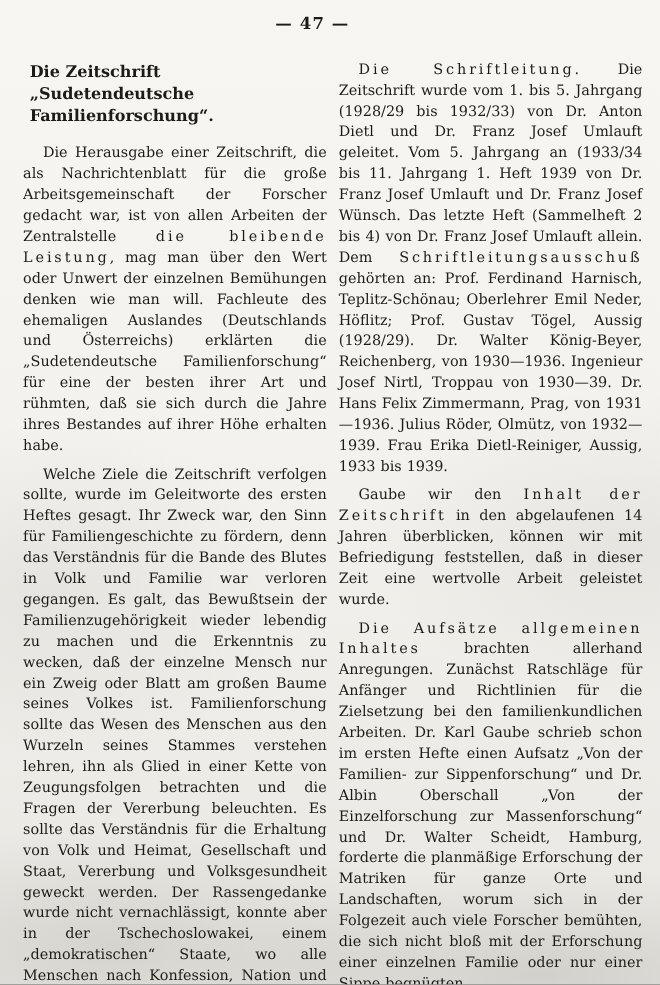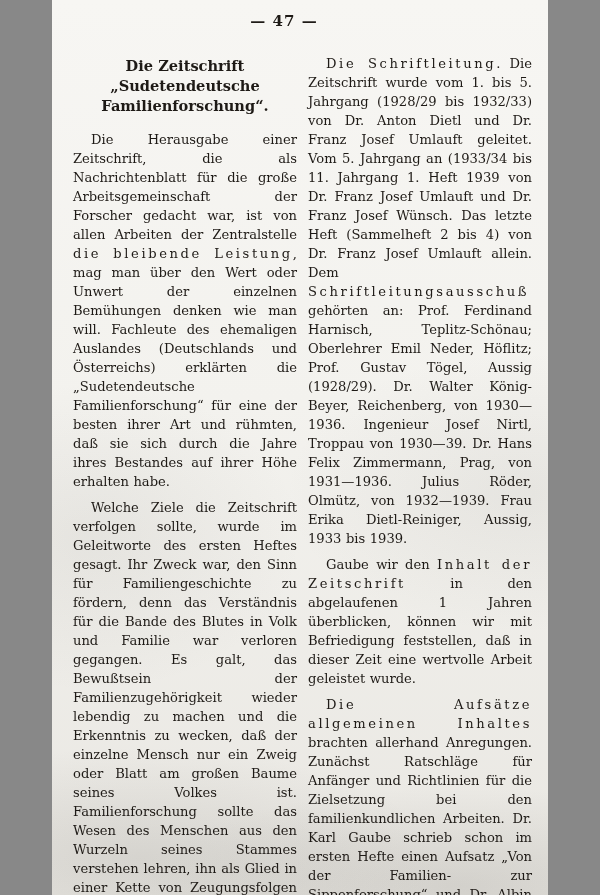--- a/index.html
+++ b/index.html
@@ -1,18 +1,18 @@
 <!DOCTYPE html>
 <html lang="de"><head>
 <meta charset="utf-8">
 <style>
   html, body { margin: 0; padding: 0; background: #888; }
   .page {
     position: relative;
-    width: 496px;
+    width: 600px;
     height: 895px;
     margin: 0 auto;
     overflow: hidden;
     background:
       radial-gradient(ellipse 420px 160px at 18% 96%, rgba(120,118,112,0.18), rgba(120,118,112,0) 70%),
       radial-gradient(ellipse 460px 140px at 82% 99%, rgba(120,118,112,0.20), rgba(120,118,112,0) 70%),
       radial-gradient(ellipse 300px 220px at 8% 60%, rgba(130,128,122,0.10), rgba(130,128,122,0) 70%),
       radial-gradient(ellipse 340px 200px at 95% 55%, rgba(130,128,122,0.10), rgba(130,128,122,0) 70%),
       linear-gradient(180deg, #f7f6f3 0%, #f3f2ee 45%, #e9e7e2 100%);
     color: #1e1a16;
@@ -27,21 +27,20 @@
     transform: translateX(-16px);
   }
   .columns {
     display: flex;
     gap: 11px;
     padding: 24px 16px 0 21px;
     box-sizing: border-box;
   }
   .col { width: 276px; }
   .article-heading {
-    text-align: center;
     font-weight: bold;
     font-size: 14.6px;
     line-height: 20px;
     margin: 2px 6px 14px 6px;
   }
   .col p {
     margin: 0 0 7px 0;
     text-align: justify;
     text-indent: 18px;
     font-size: 13.1px;
@@ -58,18 +57,18 @@
 <div class="page">
   <div class="pagenum">— 47 —</div>
   <div class="columns">
     <div class="col">
       <div class="article-heading">Die Zeitschrift „Sudetendeutsche Familienforschung“.</div>
       <p><span>Die Herausgabe einer Zeitschrift, die als Nachrichtenblatt für die große Arbeitsgemeinschaft der Forscher gedacht war, ist von allen Arbeiten der Zentralstelle </span><span class="gesperrt">die bleibende Leistung</span><span>, mag man über den Wert oder Unwert der einzelnen Bemühungen denken wie man will. Fachleute des ehemaligen Auslandes (Deutschlands und Österreichs) erklärten die „Sudetendeutsche Familienforschung“ für eine der besten ihrer Art und rühmten, daß sie sich durch die Jahre ihres Bestandes auf ihrer Höhe erhalten habe.</span></p>
       <p><span>Welche Ziele die Zeitschrift verfolgen sollte, wurde im Geleitworte des ersten Heftes gesagt. Ihr Zweck war, den Sinn für Familiengeschichte zu fördern, denn das Verständnis für die Bande des Blutes in Volk und Familie war verloren gegangen. Es galt, das Bewußtsein der Familienzugehörigkeit wieder lebendig zu machen und die Erkenntnis zu wecken, daß der einzelne Mensch nur ein Zweig oder Blatt am großen Baume seines Volkes ist. Familienforschung sollte das Wesen des Menschen aus den Wurzeln seines Stammes verstehen lehren, ihn als Glied in einer Kette von Zeugungsfolgen betrachten und die Fragen der Vererbung beleuchten. Es sollte das Verständnis für die Erhaltung von Volk und Heimat, Gesellschaft und Staat, Vererbung und Volksgesundheit geweckt werden. Der Rassengedanke wurde nicht vernachlässigt, konnte aber in der Tschechoslowakei, einem „demokratischen“ Staate, wo alle Menschen nach Konfession, Nation und Rasse gleich sein sollten, nicht so betont werden, als dies von der Sippenforschung jetzt geradezu gefordert wird. Wer die Jahrgänge unserer Zeitschrift durchblättert, wird darin aber doch auch manchen rassenkundlichen Aufsatz und viele Bücherbesprechungen aus dem Gebiete des rassenkundlichen Schrifttums finden bis zu der Zeit, wo eben die Einfuhr solcher Werke in die Tschechei verboten wurde.</span></p>
     </div>
     <div class="col">
       <p><span class="gesperrt">Die Schriftleitung</span><span>. Die Zeitschrift wurde vom 1. bis 5. Jahrgang (1928/29 bis 1932/33) von Dr. Anton Dietl und Dr. Franz Josef Umlauft geleitet. Vom 5. Jahrgang an (1933/34 bis 11. Jahrgang 1. Heft 1939 von Dr. Franz Josef Umlauft und Dr. Franz Josef Wünsch. Das letzte Heft (Sammelheft 2 bis 4) von Dr. Franz Josef Umlauft allein. Dem </span><span class="gesperrt">Schriftleitungsausschuß</span><span> gehörten an: Prof. Ferdinand Harnisch, Teplitz-Schönau; Oberlehrer Emil Neder, Höflitz; Prof. Gustav Tögel, Aussig (1928/29). Dr. Walter König-Beyer, Reichenberg, von 1930—1936. Ingenieur Josef Nirtl, Troppau von 1930—39. Dr. Hans Felix Zimmermann, Prag, von 1931—1936. Julius Röder, Olmütz, von 1932—1939. Frau Erika Dietl-Reiniger, Aussig, 1933 bis 1939.</span></p>
-      <p><span>Gaube wir den </span><span class="gesperrt">Inhalt der Zeitschrift</span><span> in den abgelaufenen 1 Jahren überblicken, können wir mit Befriedigung feststellen, daß in dieser Zeit eine wertvolle Arbeit geleistet wurde.</span></p>
+      <p><span>Gaube wir den </span><span class="gesperrt">Inhalt der Zeitschrift</span><span> in den abgelaufenen 14 Jahren überblicken, können wir mit Befriedigung feststellen, daß in dieser Zeit eine wertvolle Arbeit geleistet wurde.</span></p>
       <p><span class="gesperrt">Die Aufsätze allgemeinen Inhaltes</span><span> brachten allerhand Anregungen. Zunächst Ratschläge für Anfänger und Richtlinien für die Zielsetzung bei den familienkundlichen Arbeiten. Dr. Karl Gaube schrieb schon im ersten Hefte einen Aufsatz „Von der Familien- zur Sippenforschung“ und Dr. Albin Oberschall „Von der Einzelforschung zur Massenforschung“ und Dr. Walter Scheidt, Hamburg, forderte die planmäßige Erforschung der Matriken für ganze Orte und Landschaften, worum sich in der Folgezeit auch viele Forscher bemühten, die sich nicht bloß mit der Erforschung einer einzelnen Familie oder nur einer Sippe begnügten.</span></p>
 
     </div>
   </div>
 </div>
 
 </body></html>

